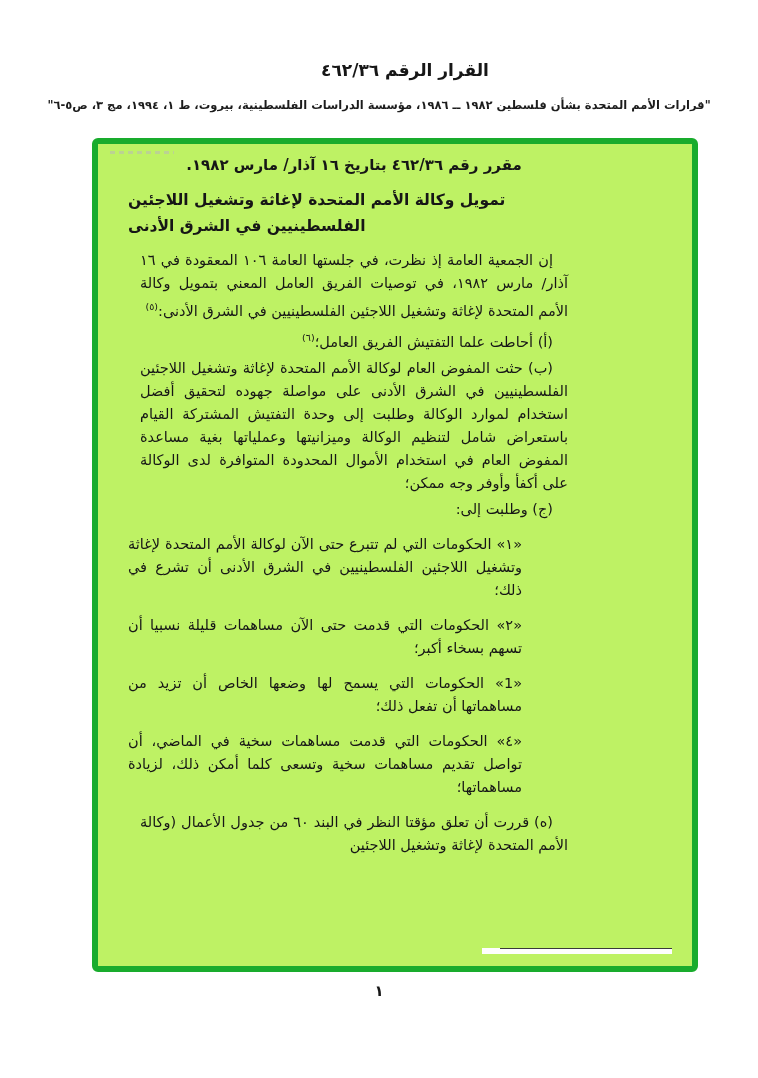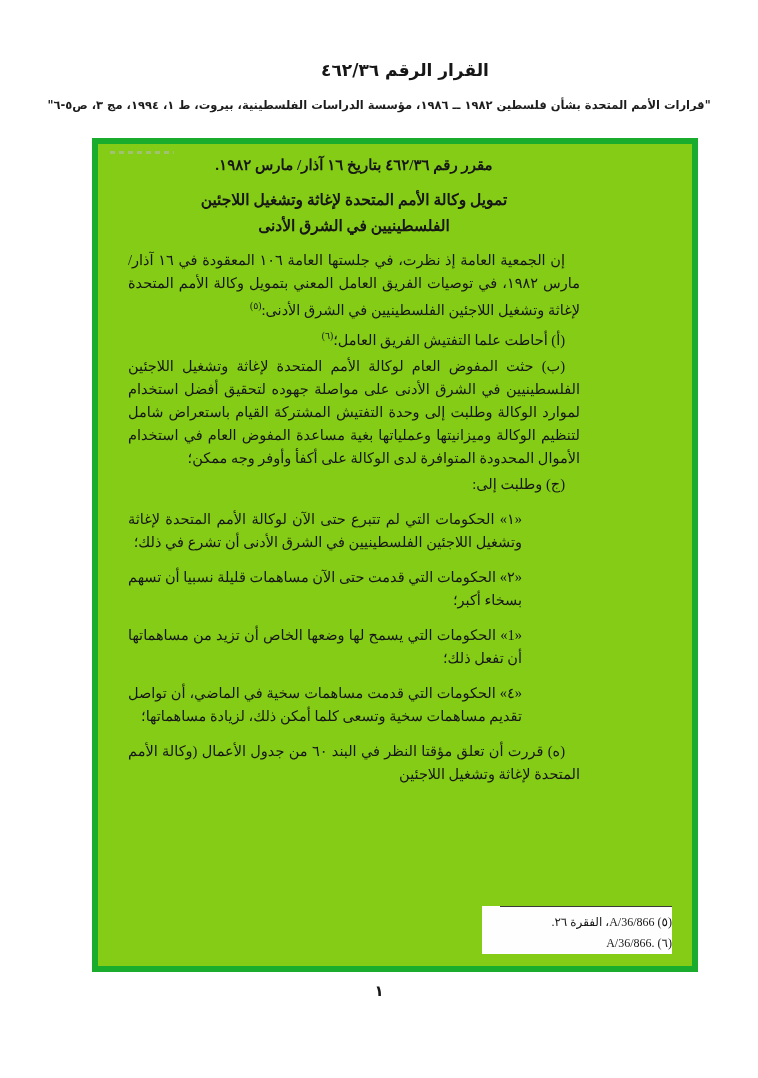--- a/index.html
+++ b/index.html
@@ -11,37 +11,37 @@
     position:absolute;top:60px;left:0;width:758px;text-align:center;
     font-size:17px;font-weight:bold;direction:rtl;transform:translateX(26px);
     letter-spacing:0.5px;
   }
   .hdr-source{
     position:absolute;top:98px;left:0;width:758px;text-align:center;
     font-size:11.5px;font-weight:bold;direction:rtl;color:#1c1c1c;
   }
   .green-box{
     position:absolute;left:92px;top:138px;width:594px;height:822px;
-    border:6px solid #19ac2d;border-radius:0;background:#84cc16;font-family:Liberation Serif, serif;
+    border:6px solid #19ac2d;border-radius:6px;background:#bef264;
   }
   .scan-artifact{
     position:absolute;top:7px;left:12px;width:64px;height:3px;opacity:.55;
     background:repeating-linear-gradient(90deg,#b9b9b9 0 5px,transparent 5px 9px);
   }
   .doc{
     position:absolute;top:0;left:0;right:0;bottom:0;
     padding:12px 112px 0 30px;direction:rtl;overflow:hidden;
   }
   .decree{
     text-align:center;font-weight:bold;font-size:15px;margin:0 0 13px 0;
   }
-  .doc-h{ text-align:center;font-weight:bold;font-size:15.5px;line-height:26px; }
+  .doc-h{ text-align:left;font-weight:bold;font-size:15.5px;line-height:26px; }
   .doc-h-wrap{ margin:0 0 10px 0; }
   .para{
-    font-size:14.5px;line-height:23px;text-align:justify;margin:3px 0;
+    font-size:14.5px;line-height:23px;text-align:justify;margin:3px 12px;
     text-indent:15px;
   }
   .para sup{ font-size:9.5px; }
   .subitem{
     font-size:14.5px;line-height:23px;text-align:justify;margin:12px 0;
     padding-right:58px;
   }
   .footnotes{
     position:absolute;right:20px;bottom:12px;width:190px;direction:rtl;
     text-align:right;background:#fefefe;
@@ -85,20 +85,16 @@
         <div class="subitem">«1» الحكومات التي يسمح لها وضعها الخاص أن تزيد من مساهماتها أن تفعل ذلك؛</div>
         <div class="subitem">«٤» الحكومات التي قدمت مساهمات سخية في الماضي، أن تواصل تقديم مساهمات سخية وتسعى كلما أمكن ذلك، لزيادة مساهماتها؛</div>
       </div>
 
 
     <p class="para">(ه) قررت أن تعلق مؤقتا النظر في البند ٦٠ من جدول الأعمال (وكالة الأمم المتحدة لإغاثة وتشغيل اللاجئين</p>
   </div>
 
   <div class="footnotes">
     <div class="fn-sep"></div>
-    <div>
-        <div class="fn-line">(٥) A/36/866، الفقرة ٢٦.</div>
-        <div class="fn-line">(٦) A/36/866.‎</div>
-      </div>
   </div>
 </div>
 
 <div class="page-num">١</div>
 
 </body></html>

